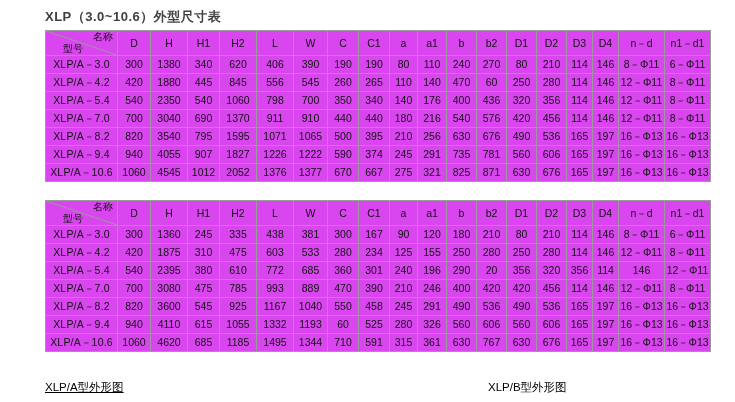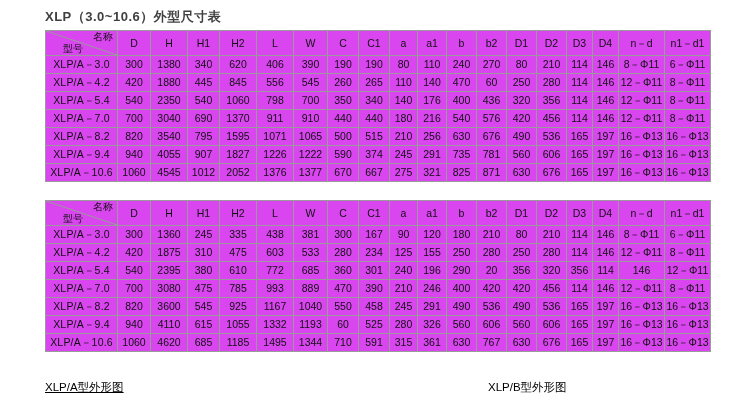--- a/index.html
+++ b/index.html
@@ -246,21 +246,21 @@
           </tr>
           <tr>
             <td class="rowhead">XLP/A－8.2</td>
             <td>820</td>
             <td>3540</td>
             <td>795</td>
             <td>1595</td>
             <td>1071</td>
             <td>1065</td>
             <td>500</td>
-            <td>515</td>
+            <td>395</td>
             <td>210</td>
             <td>256</td>
             <td>630</td>
             <td>676</td>
             <td>490</td>
             <td>536</td>
             <td>165</td>
             <td>197</td>
             <td>16－Φ13</td>
             <td>16－Φ13</td>

